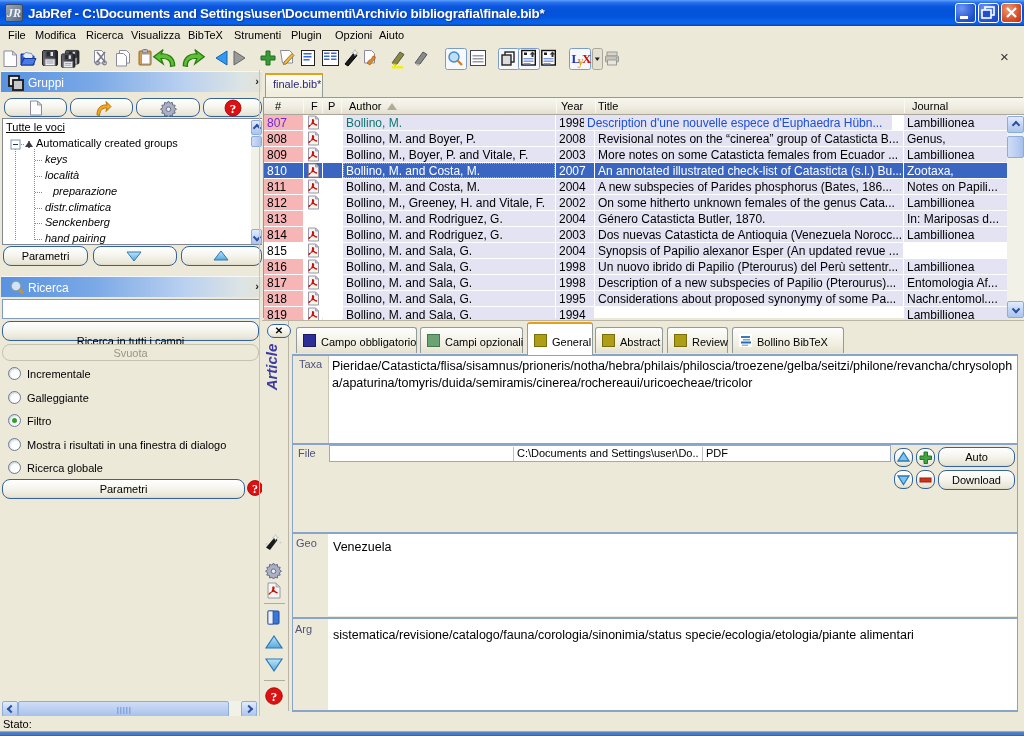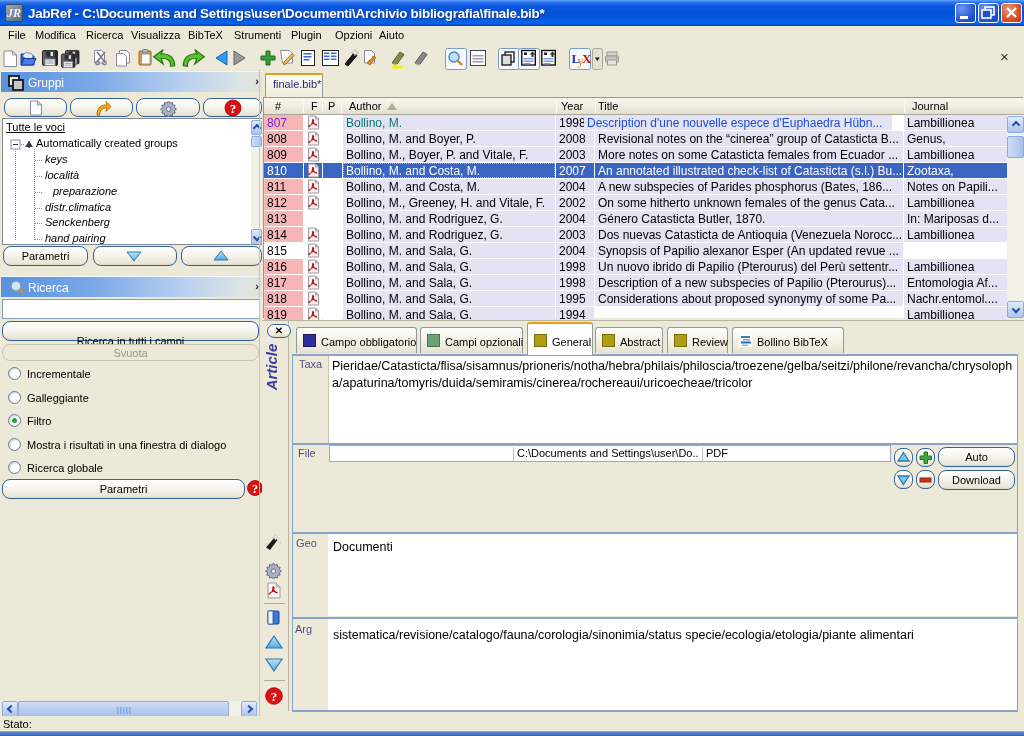--- a/index.html
+++ b/index.html
@@ -701,21 +701,21 @@
 <div class="xpbtn" style="left:916px;top:470px;width:19px;height:19px"><svg width="17" height="17">
       <rect x="3" y="7" width="11" height="4" fill="#cc3318" stroke="#992211"></rect>
     </svg></div>
 <div class="xpbtn" style="left:938px;top:470px;width:77px;height:20px">
     <div class="lbl" style="margin-top:3px">Download</div>
   </div>
 
 <div class="fline" style="left:292px;top:532px;width:726px;height:2px"></div>
 <div class="fwhite" style="left:328px;top:534px;width:689px;height:82px"></div>
 <div class="flabel" style="left:296px;top:537px">Geo</div>
-<div class="abs" style="left:333px;top:540px;color:#000;font-size:12.5px">Documenti</div>
+<div class="abs" style="left:333px;top:540px;color:#000;font-size:12.5px">Venezuela</div>
 
 <div class="fline" style="left:292px;top:617px;width:726px;height:2px"></div>
 <div class="fwhite" style="left:328px;top:619px;width:689px;height:91px"></div>
 <div class="flabel" style="left:295px;top:623px">Arg</div>
 <div class="abs" style="left:333px;top:628px;color:#000;font-size:12.5px">sistematica/revisione/catalogo/fauna/corologia/sinonimia/status specie/ecologia/etologia/piante alimentari</div>
 
 <div class="abs" style="left:328px;top:356px;width:1px;height:87px;background:#c8c5b4"></div>
 
 <div class="abs" style="left:288px;top:321px;width:1px;height:390px;background:#b9b5a2"></div>
 <div class="xpbtn" style="left:267px;top:324px;width:24px;height:14px">

